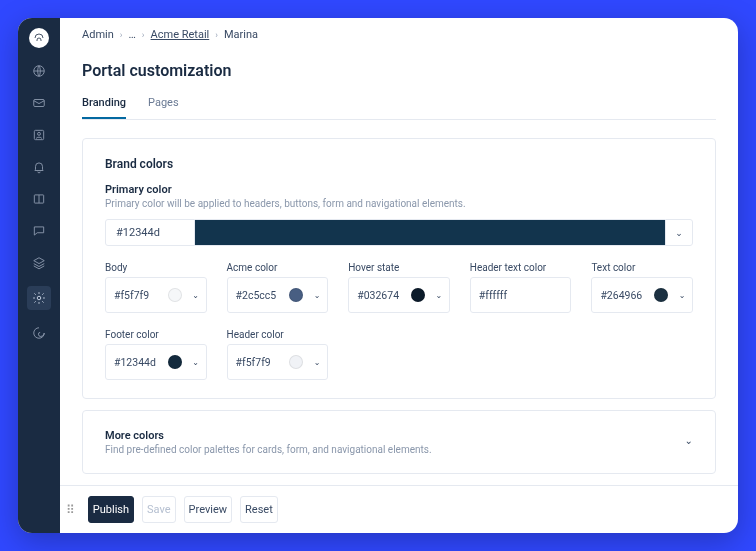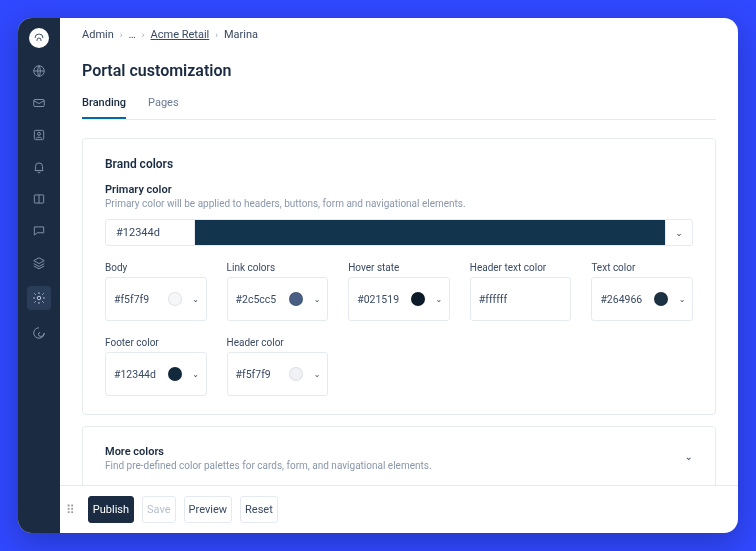--- a/index.html
+++ b/index.html
@@ -23,21 +23,21 @@
   .card { border: 1px solid #e5e9f0; border-radius: 4px; padding: 18px 22px; margin-bottom: 11px; }
   .card-title { font-size: 12px; font-weight: 600; color: #1a2b42; margin-bottom: 12px; }
   .sub-title { font-size: 11px; font-weight: 600; color: #1a2b42; }
   .desc { font-size: 10px; color: #8a97ab; margin-top: 2px; margin-bottom: 10px; }
   .primary-row { display: flex; align-items: stretch; gap: 0; }
   .primary-row .hex { width: 90px; border: 1px solid #e5e9f0; border-radius: 3px 0 0 3px; padding: 6px 10px; font-size: 11px; color: #394a64; }
   .primary-row .bar { flex: 1; background: #12344d; border-top: 1px solid #e5e9f0; border-bottom: 1px solid #e5e9f0; }
   .primary-row .dd { width: 28px; border: 1px solid #e5e9f0; border-radius: 0 3px 3px 0; display: flex; align-items: center; justify-content: center; color: #394a64; font-size: 9px; cursor: pointer; }
   .color-grid { display: grid; grid-template-columns: repeat(5, 1fr); gap: 16px 20px; margin-top: 16px; }
   .color-item .lbl { font-size: 10px; color: #394a64; margin-bottom: 4px; }
-  .color-box { display: flex; align-items: center; border: 1px solid #e5e9f0; border-radius: 3px; height: 44px; }
+  .color-box { display: flex; align-items: center; border: 1px solid #e5e9f0; border-radius: 3px; height: 36px; }
   .color-box .hex { flex: 1; padding: 0 8px; font-size: 10.5px; color: #394a64; }
   .color-box .swatch { width: 14px; height: 14px; border-radius: 50%; margin-right: 4px; border: 1px solid rgba(0,0,0,0.08); }
   .color-box .dd { width: 20px; display: flex; align-items: center; justify-content: center; color: #394a64; font-size: 8px; cursor: pointer; }
   .more-row { display: flex; justify-content: space-between; align-items: flex-start; }
   .more-row .dd { color: #394a64; font-size: 10px; cursor: pointer; padding-top: 6px; }
   .footer { border-top: 1px solid #e5e9f0; padding: 10px 22px; display: flex; gap: 8px; align-items: center; }
   .btn { font-size: 11px; padding: 6px 4px; border-radius: 3px; border: 1px solid #e5e9f0; background: #fff; color: #394a64; cursor: pointer; }
   .btn.primary { background: #1a2b42; color: #fff; border-color: #1a2b42; }
   .btn.disabled { color: #b6c0d1; cursor: default; }
   .footer .dots { margin-left: -16px; margin-right: 6px; font-size: 12px; letter-spacing: -1px; color: #999; }
@@ -140,31 +140,31 @@
 
         <div class="color-item">
               <div class="lbl">Body</div>
               <div class="color-box">
                 <div class="hex">#f5f7f9</div>
                 <div class="swatch" style="background:#f5f7f9"></div>
                 <div class="dd">⌄</div>
               </div>
             </div>
             <div class="color-item">
-              <div class="lbl">Link colors</div>
+              <div class="lbl">Acme color</div>
               <div class="color-box">
                 <div class="hex">#2c5cc5</div>
                 <div class="swatch" style="background:#485e82"></div>
                 <div class="dd">⌄</div>
               </div>
             </div>
             <div class="color-item">
               <div class="lbl">Hover state</div>
               <div class="color-box">
-                <div class="hex">#021519</div>
+                <div class="hex">#032674</div>
                 <div class="swatch" style="background:#0c1b2a"></div>
                 <div class="dd">⌄</div>
               </div>
             </div>
             <div class="color-item">
               <div class="lbl">Header text color</div>
               <div class="color-box">
                 <div class="hex">#ffffff</div>
               </div>
             </div>

